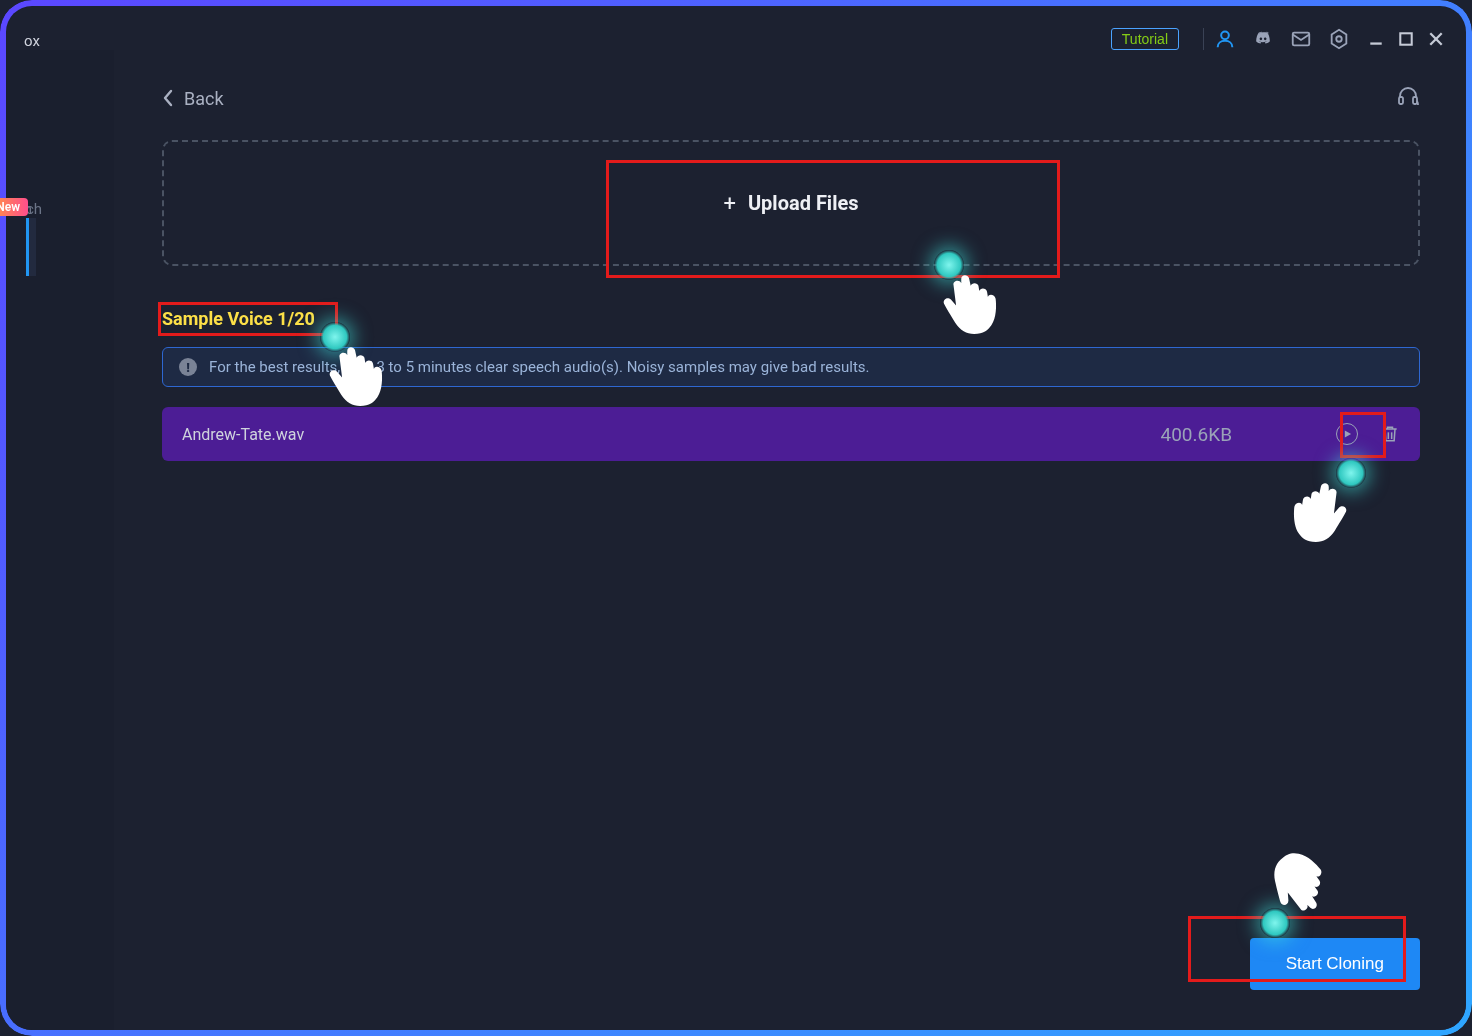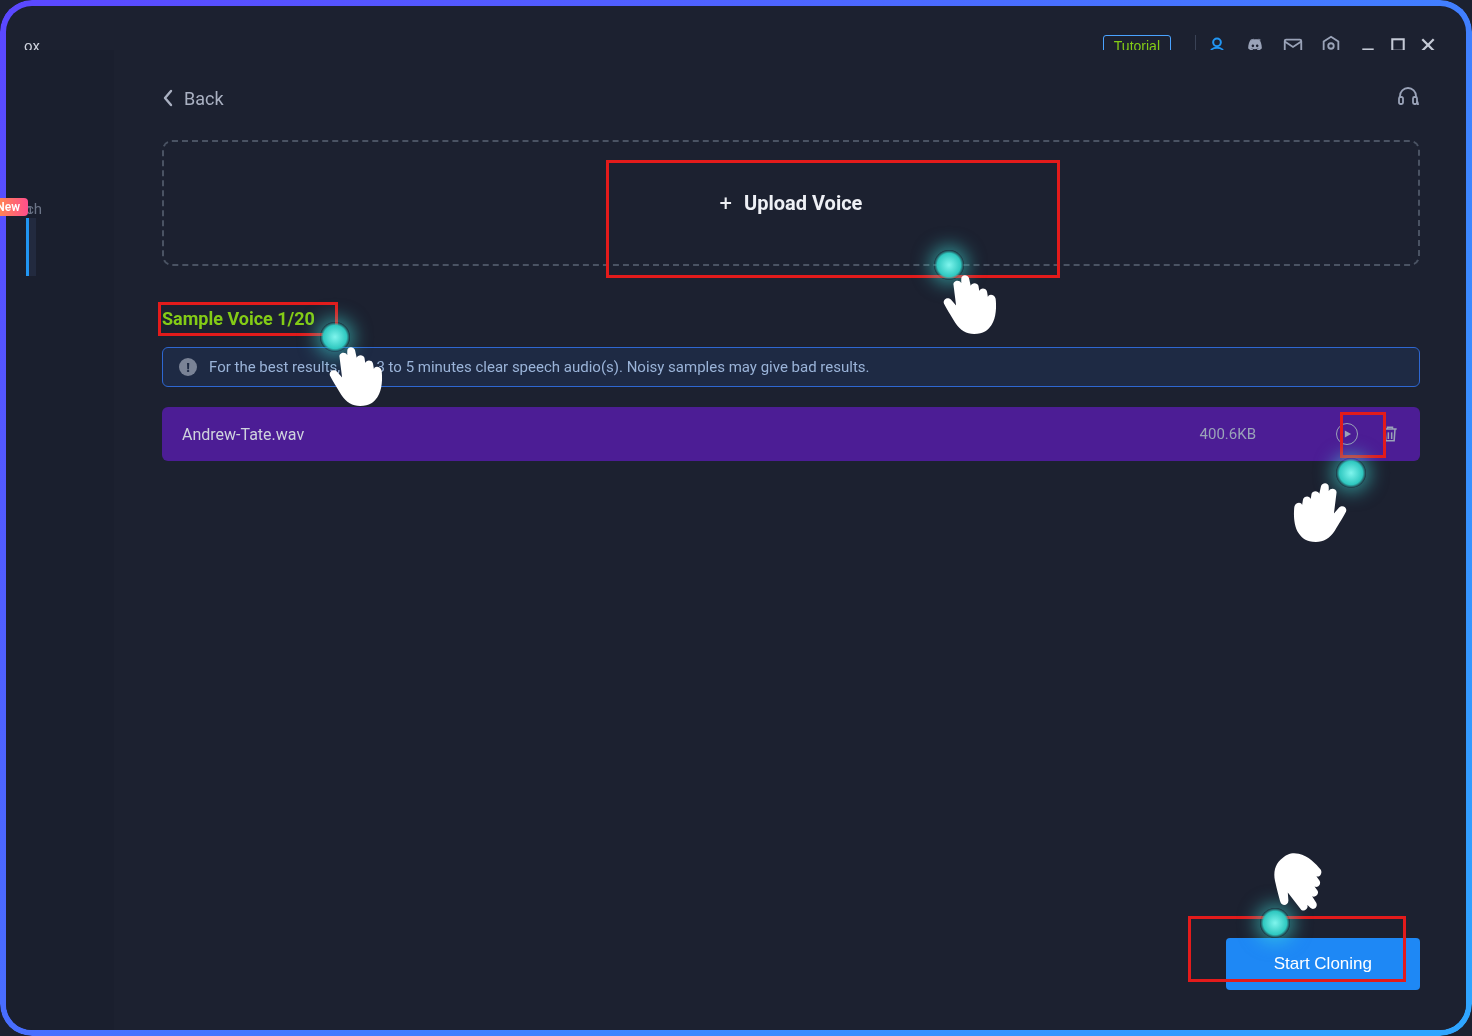--- a/index.html
+++ b/index.html
@@ -46,28 +46,27 @@
     border-radius: 32px;
     padding: 6px;
     background: linear-gradient(135deg, var(--grad-start), var(--grad-end));
     -webkit-mask: linear-gradient(#000 0 0) content-box, linear-gradient(#000 0 0);
     -webkit-mask-composite: xor;
     mask-composite: exclude;
     pointer-events: none;
   }
   .titlebar {
     position: absolute;
-    top: 0; left: 0; right: 12px;
+    top: 0; left: 0; right: 4px;
     height: 44px;
     display: flex;
-    align-items: center;
+    align-items: flex-end;
     padding: 0 18px;
     border-top-left-radius: 26px;
     border-top-right-radius: 26px;
-    margin-top: 18px;
   }
   .titlebar .app-title {
     font-size: 15px;
     color: #cfd3dd;
     font-weight: 400;
   }
   .titlebar .spacer { flex: 1; }
   .tutorial-btn {
     border: 1px solid #4aa3ff;
     color: #84cc16;
@@ -170,21 +169,21 @@
   .upload-inner {
     display: inline-flex; align-items: center; gap: 12px;
     font-size: 20px; font-weight: 700; color: #eef0f5;
   }
   .upload-inner .plus { font-size: 22px; font-weight: 400; }
 
   .section-title {
     margin-top: 42px;
     font-size: 18px;
     font-weight: 700;
-    color: #84cc16;
+    color: #fde047;
     display: inline-block;
   }
 
   .info-banner {
     margin-top: 18px;
     background: #1e2a44;
     border: 1px solid #2e67d1;
     border-radius: 6px;
     padding: 10px 16px;
     display: flex; align-items: center; gap: 12px;
@@ -201,21 +200,21 @@
   .file-row {
     margin-top: 20px;
     background: #4c1d95;
     border-radius: 6px;
     height: 54px;
     display: flex; align-items: center;
     padding: 0 20px;
     gap: 16px;
   }
   .file-name { color: #cfd3dd; font-size: 16px; flex: 1; }
-  .file-size { color: #9aa3b8; font-size: 15px; margin-right: 64px; }
+  .file-size { color: #9aa3b8; font-size: 19px; margin-right: 88px; }
   .file-actions { display: flex; gap: 22px; align-items: center; }
   .circ-btn {
     width: 22px; height: 22px; border: 1.5px solid #9aa3b8; border-radius: 50%;
     display: inline-flex; align-items: center; justify-content: center;
     cursor: pointer; color: #9aa3b8;
   }
   .circ-btn svg { width: 9px; height: 10px; }
   .del-btn {
     width: 20px; height: 22px; color: #9aa3b8; cursor: pointer;
     display: inline-flex; align-items: center; justify-content: center;
@@ -224,21 +223,21 @@
   .footer {
     position: absolute;
     left: 48px; right: 46px; bottom: 40px;
     display: flex; justify-content: flex-end;
   }
   .start-btn {
     background: #1e88f5;
     color: #fff;
     border: none;
     border-radius: 4px;
-    padding: 16px 48px;
+    padding: 16px 36px;
     font-size: 17px;
     cursor: pointer;
   }
 
   
   .hl {
     position: absolute;
     border: 3px solid #e31b1b;
     pointer-events: none;
     z-index: 50;
@@ -344,21 +343,21 @@
             <rect x="3" y="13" width="4" height="7" rx="1.5"></rect>
             <rect x="17" y="13" width="4" height="7" rx="1.5"></rect>
             <path d="M21 17c1 2 1 4 1 4"></path>
           </svg>
       </span>
     </div>
 
     <div class="upload-zone">
       <span class="upload-inner">
         <span class="plus">+</span>
-        <span>Upload Voice</span>
+        <span>Upload Files</span>
       </span>
     </div>
 
     <span class="section-title">Sample Voice 1/20</span>
 
     <div class="info-banner">
       <span class="info-icon">!</span>
       <span>For the best results, p             ad 3 to 5 minutes clear speech audio(s). Noisy samples may give bad results.</span>
     </div>
 

